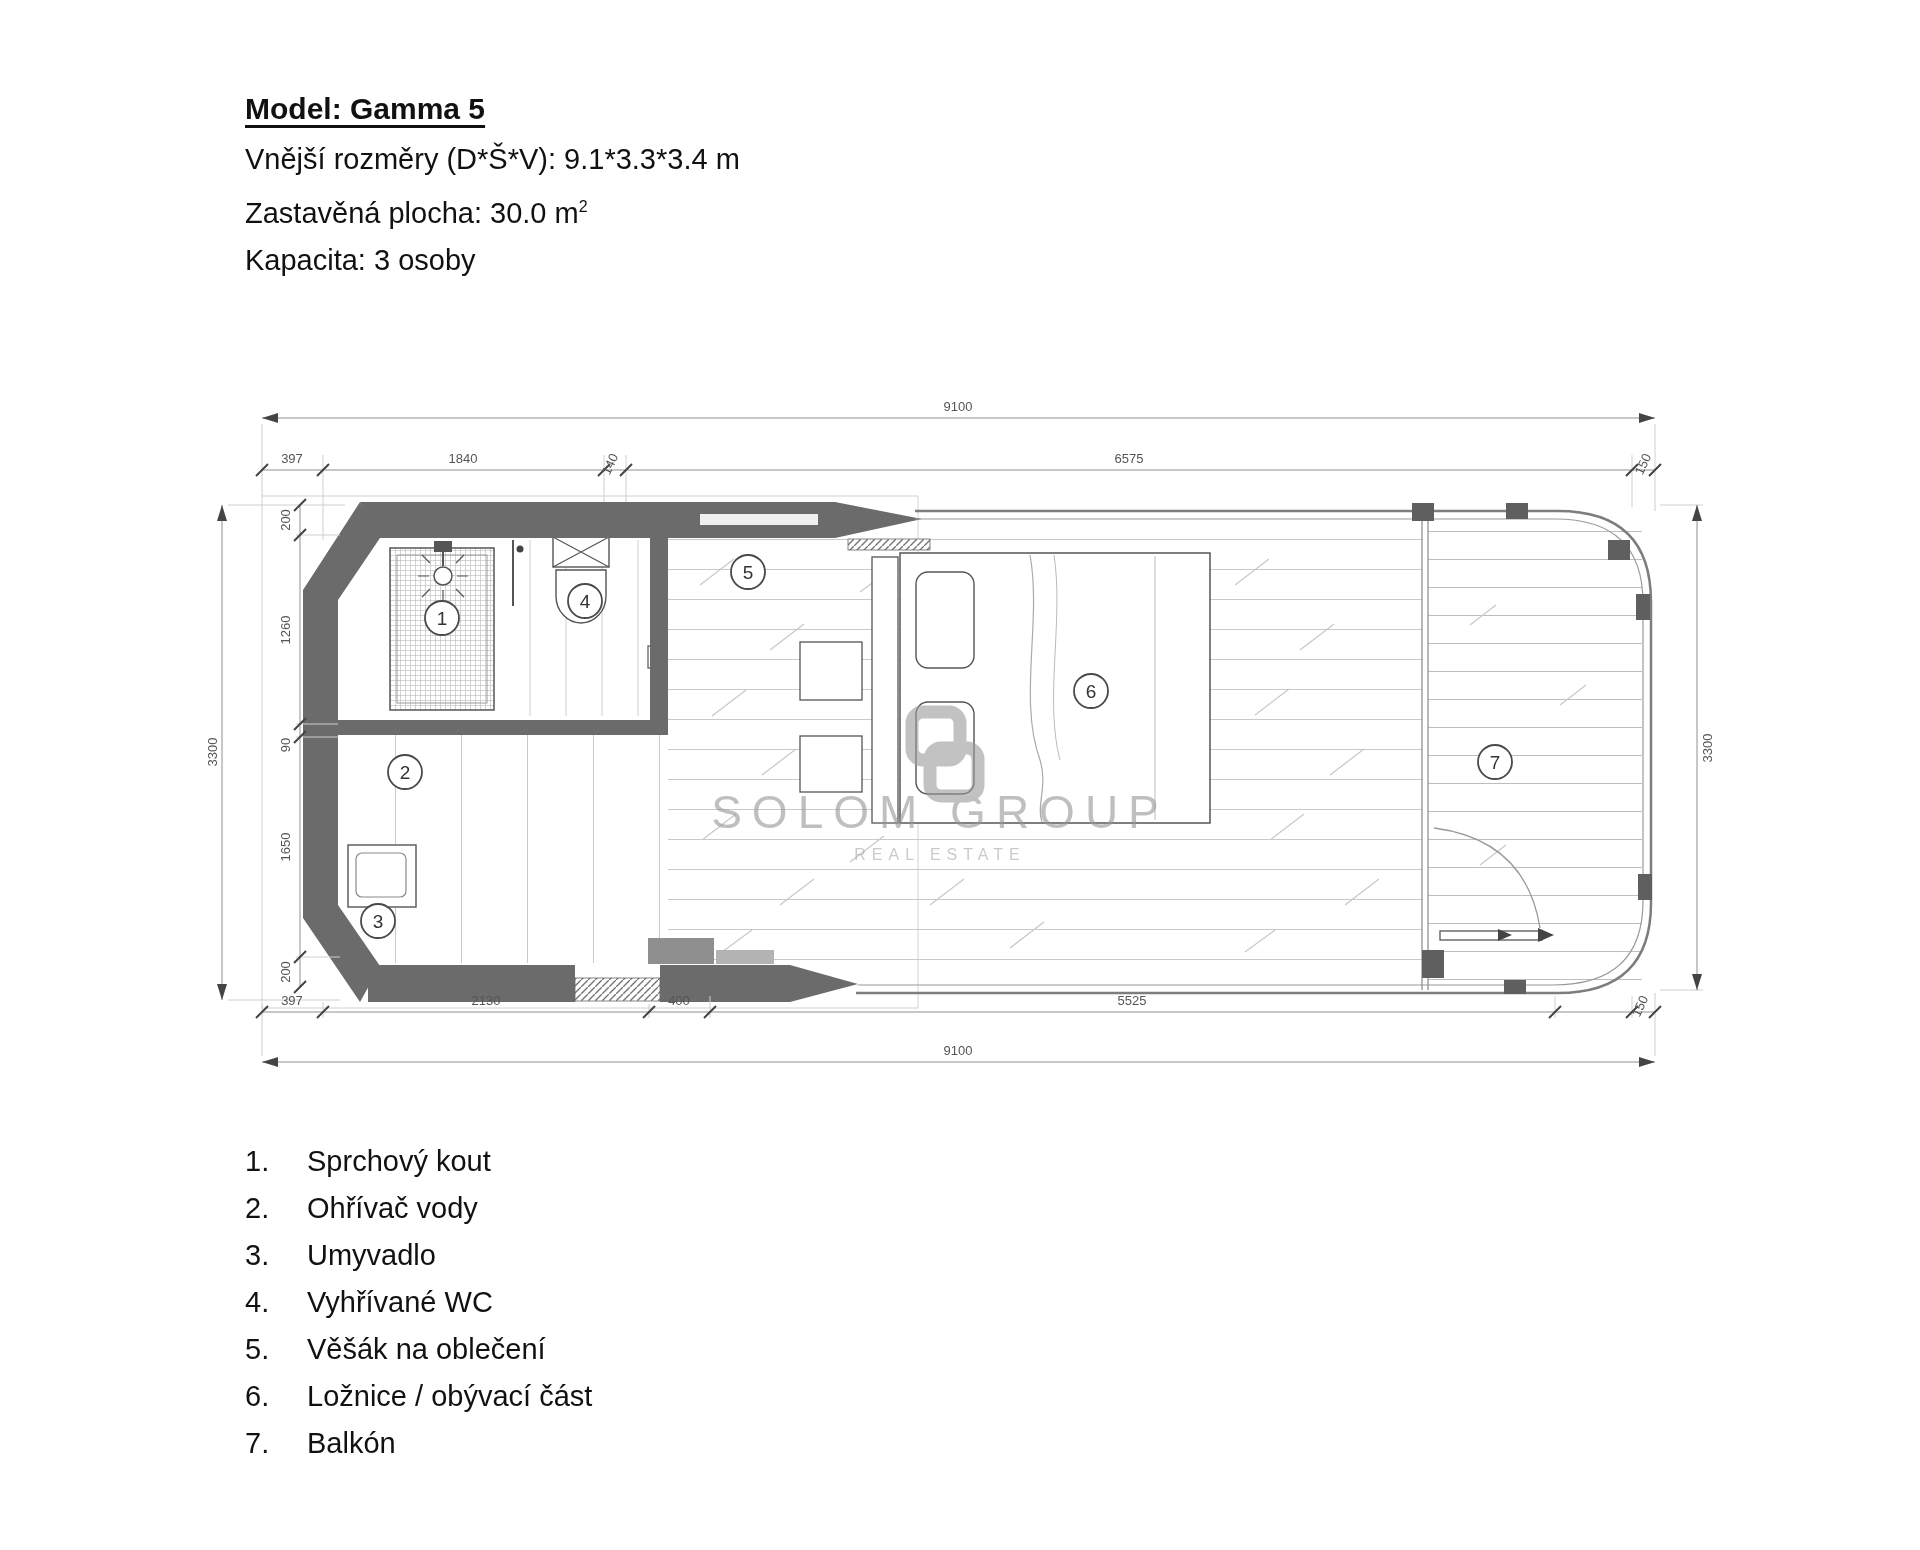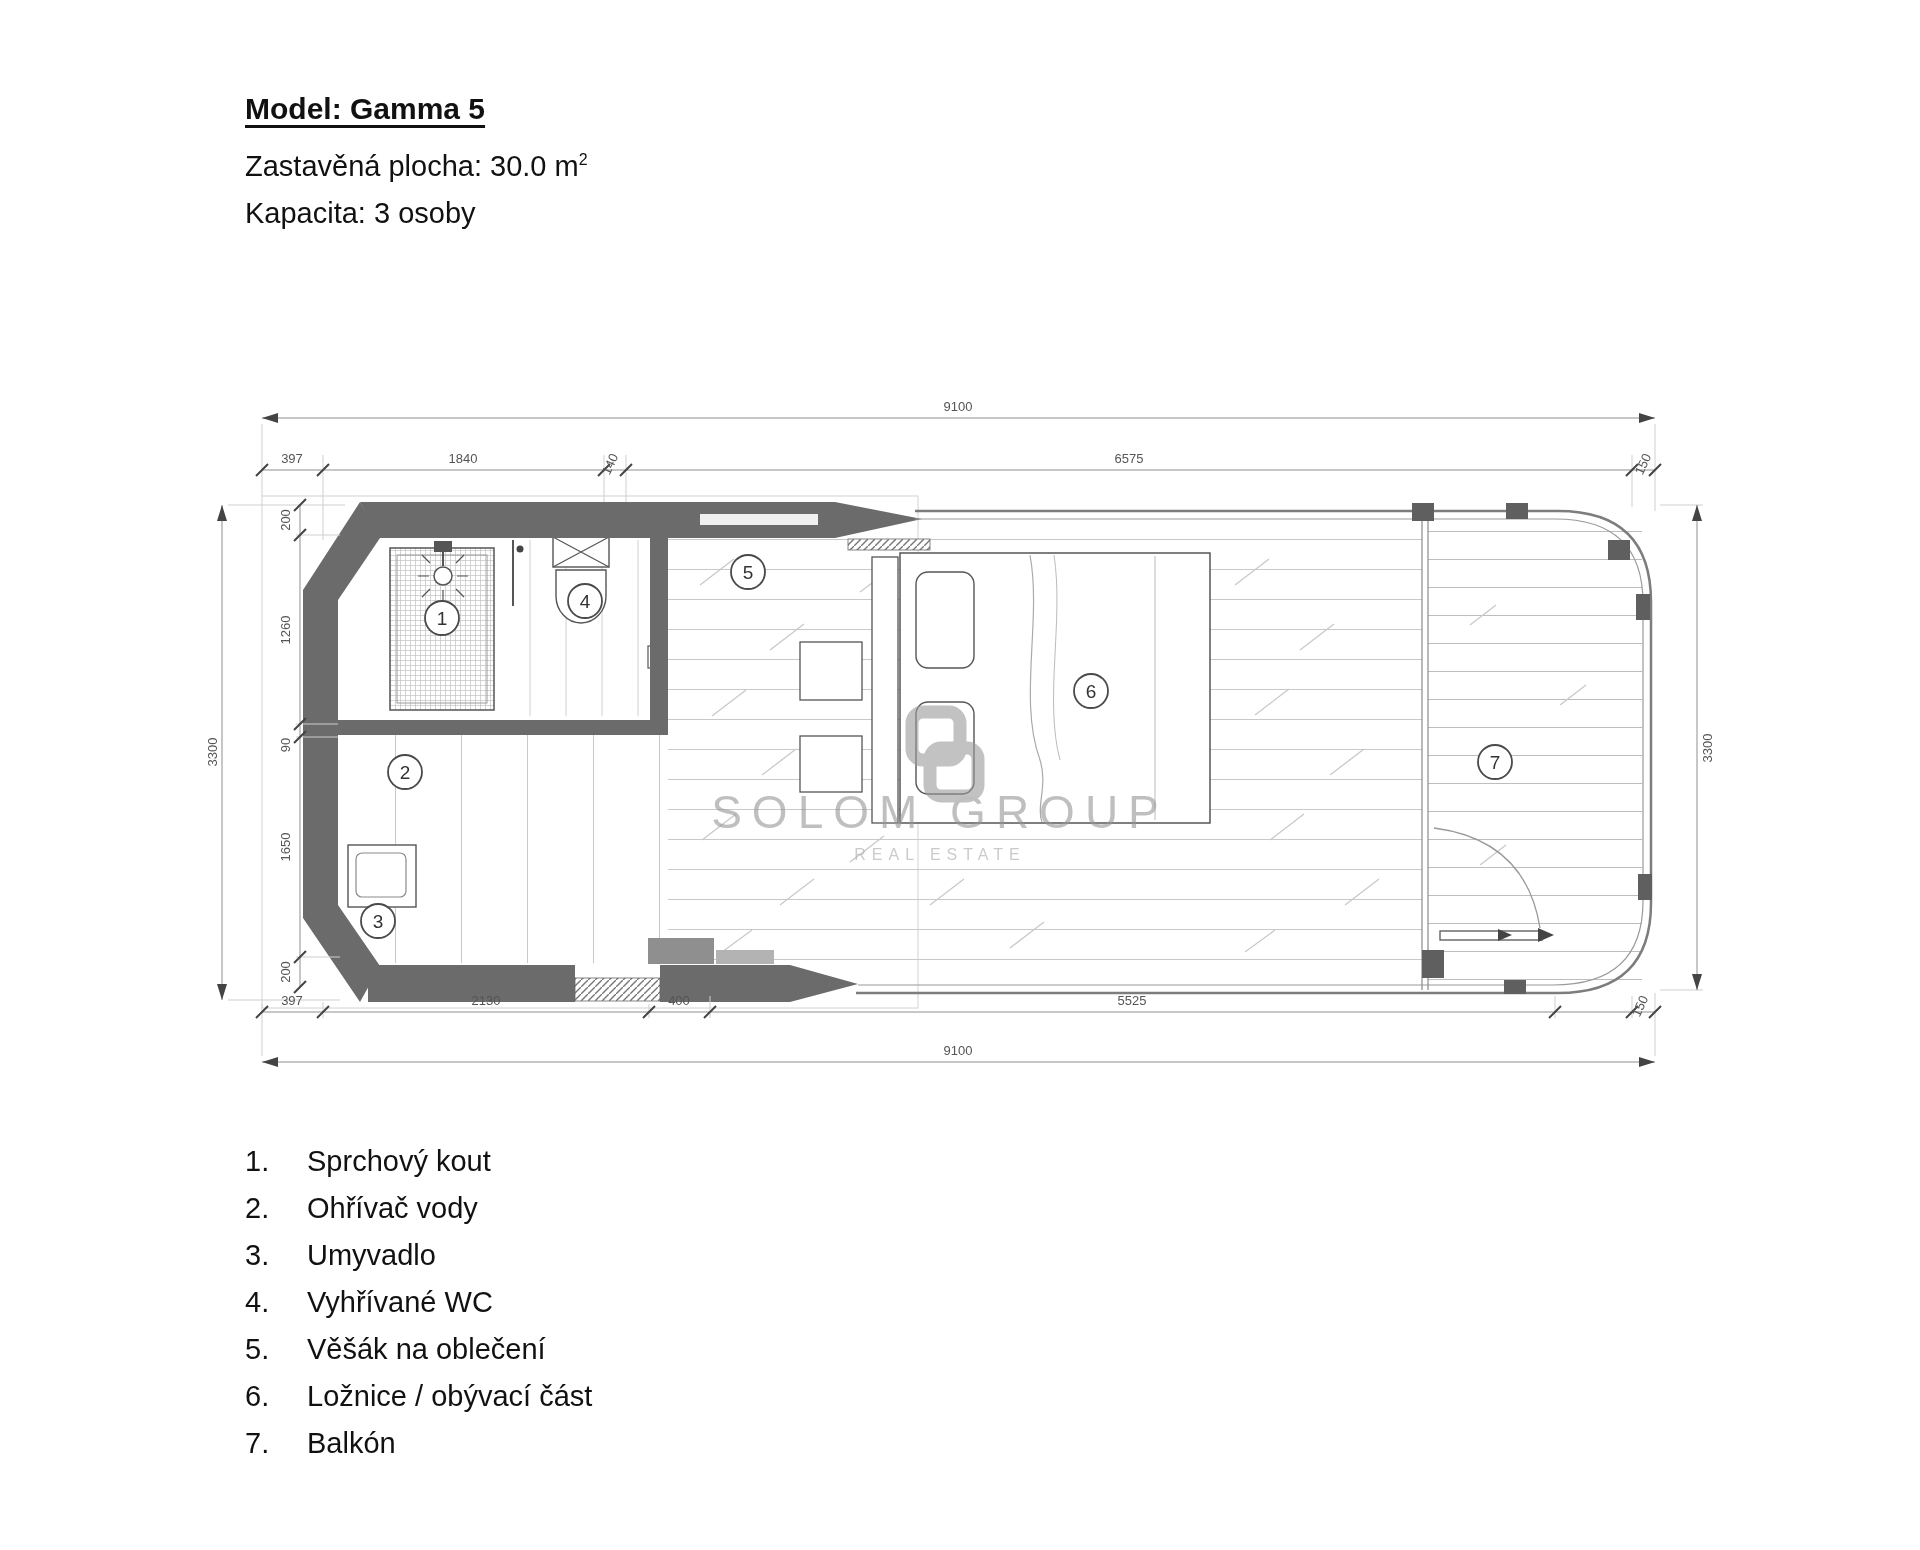--- a/index.html
+++ b/index.html
@@ -17,20 +17,21 @@
   text{font-family:"Liberation Sans",sans-serif;}
   .dimtxt{font-size:13px;fill:#555;}
 </style>
 </head>
 <body>
 
 <div class="page">
 
   <div class="header">
     <div class="title">Model: Gamma 5</div>
+    <div class="hline">Vnější rozměry (D*Š*V): 9.1*3.3*3.4 m</div>
     <div class="hline"><span>Zastavěná plocha: 30.0 m</span><sup>2</sup></div>
     <div class="hline">Kapacita: 3 osoby</div>
   </div>
 
   <svg class="plan-svg" width="1920" height="1550" viewBox="0 0 1920 1550" xmlns="http://www.w3.org/2000/svg">
     <defs>
       <pattern id="planksH" width="40" height="30" patternUnits="userSpaceOnUse">
         <path d="M0,29.5 H40" stroke="#c9c9c9" stroke-width="1"></path>
       </pattern>
       <pattern id="planksHb" width="40" height="28" patternUnits="userSpaceOnUse">

